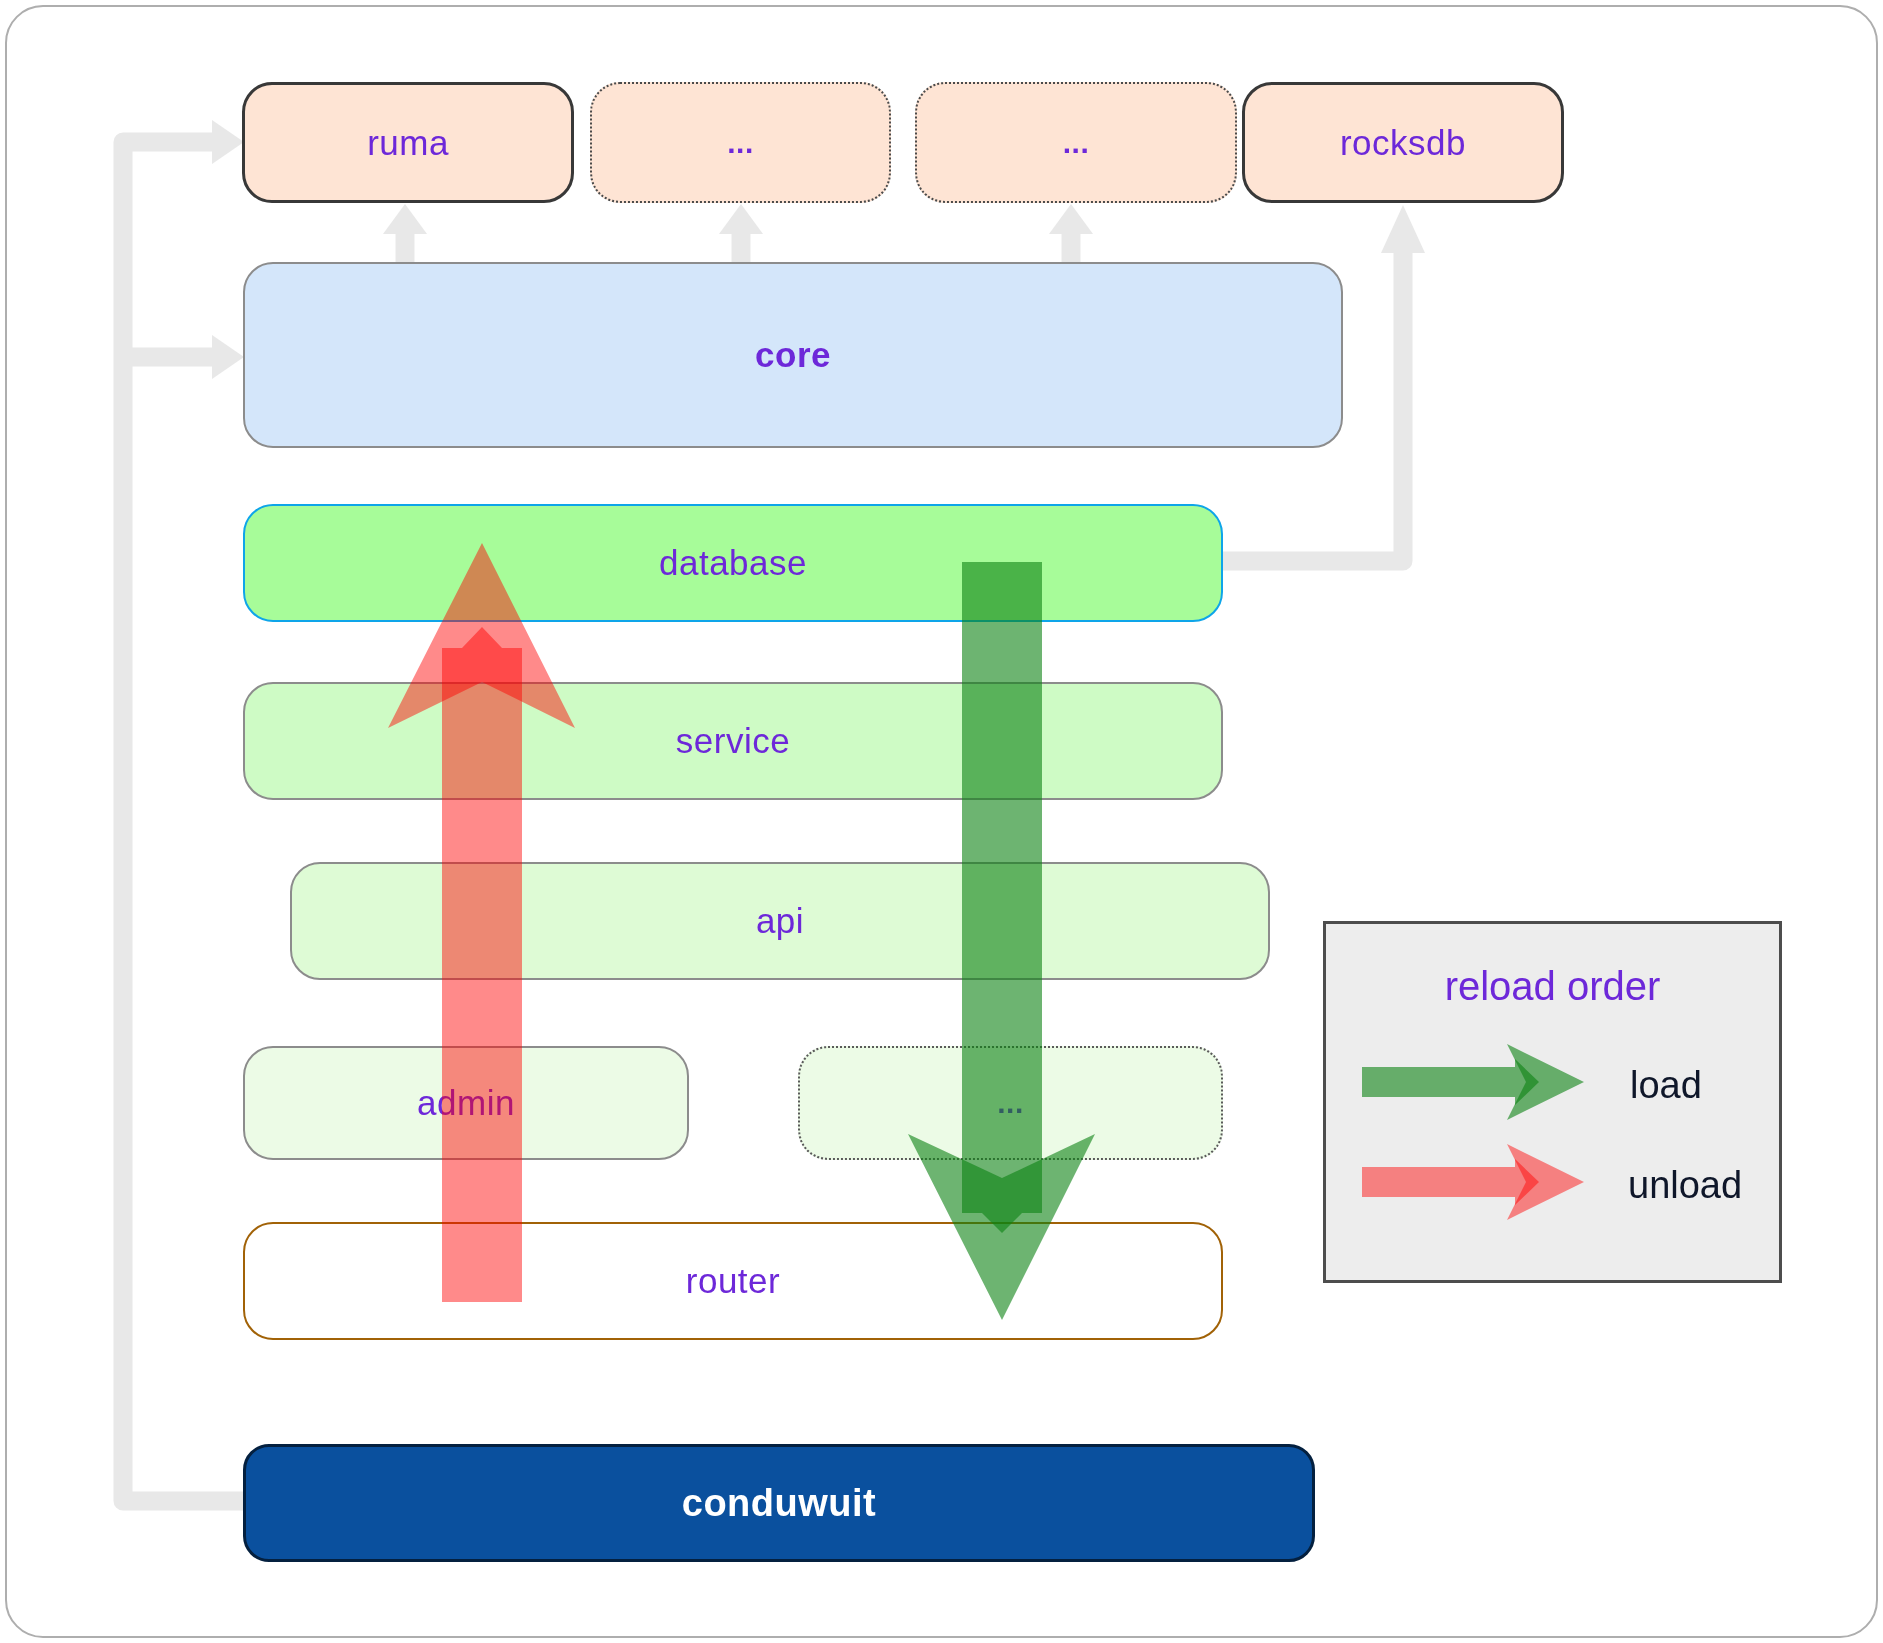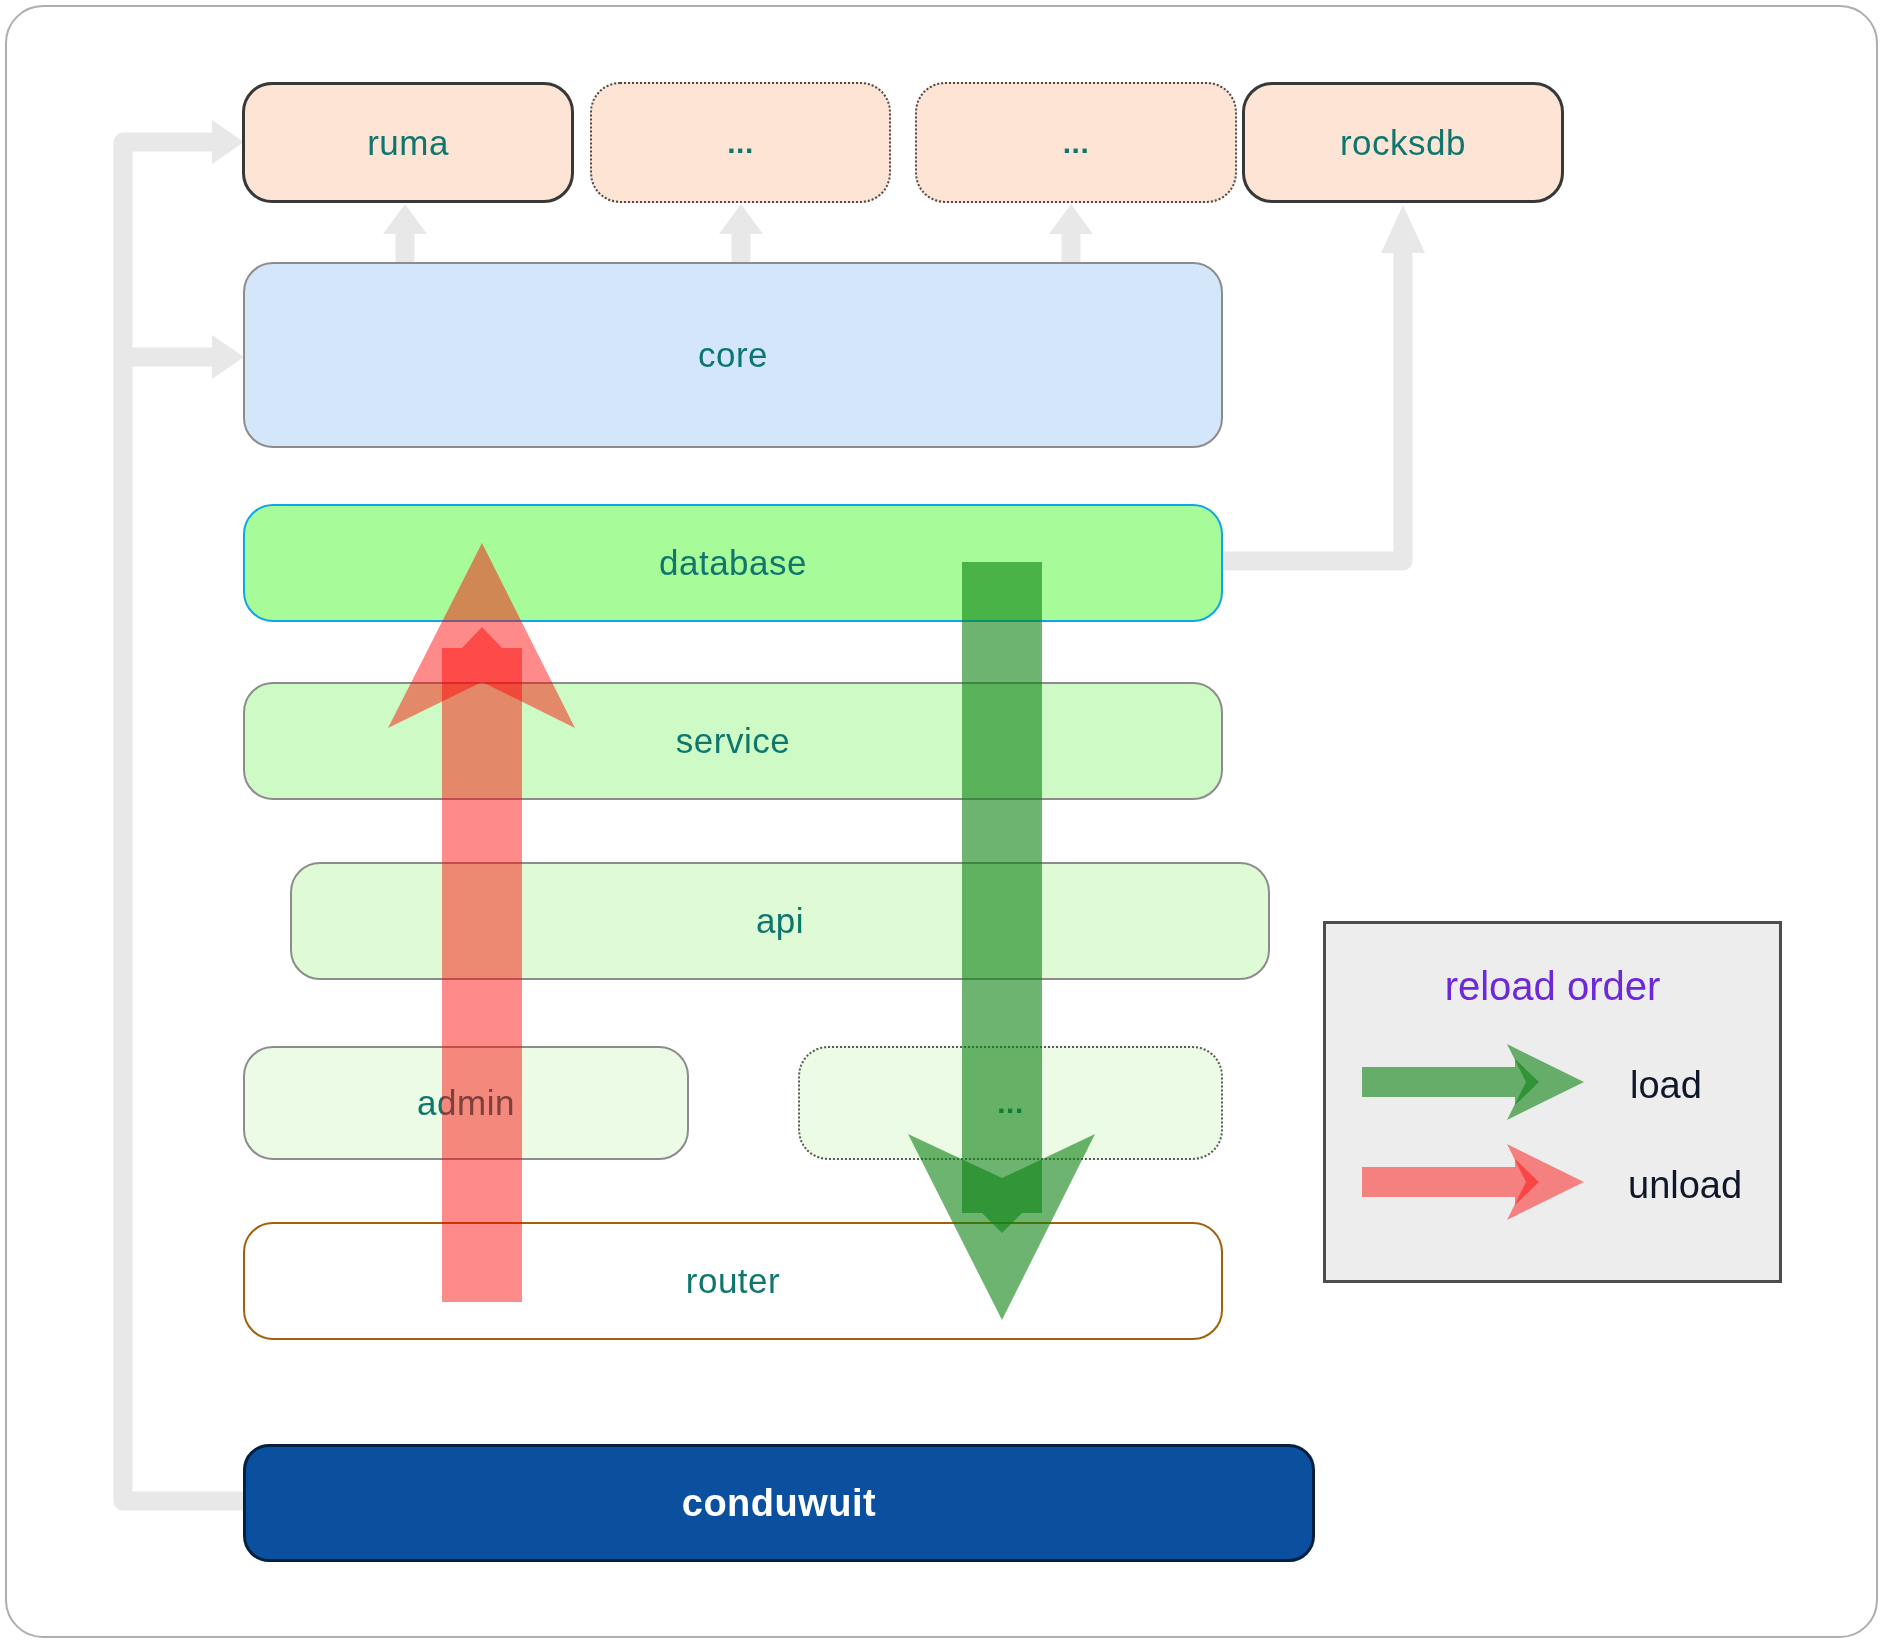--- a/index.html
+++ b/index.html
@@ -15,21 +15,21 @@
   #connector-layer{z-index:1;}
   #flow-layer{z-index:3;}
   .conn{stroke:var(--connector_gray);stroke-width:19;fill:none;stroke-linejoin:round;}
   .conn-head{fill:var(--connector_gray);}
   .load-fill{fill:var(--load_green);fill-opacity:.60;}
   .unload-fill{fill:var(--unload_red);fill-opacity:.46;}
 
   .box{
     position:absolute;display:flex;align-items:center;justify-content:center;
     box-sizing:border-box;border-radius:30px;z-index:2;
-    font-size:35px;color:#0f766e;letter-spacing:.5px;
+    font-size:35px;color:#6d28d9;letter-spacing:.5px;
   }
   .peach{background:var(--peach);border:3px solid #383838;}
   .dotted{background:var(--peach);border:2px dotted #4a4a4a;font-weight:700;font-size:30px;}
   .blue{background:var(--core_blue);border:2px solid #8c8c8c;}
   .db{background:var(--database_green);border:2px solid #0ea5e9;}
   .svc{background:var(--service_green);border:2px solid #8c8c8c;}
   .api{background:var(--api_green);border:2px solid #8c8c8c;margin-left:47px;}
   .adm{background:var(--admin_green);border:2px solid #8c8c8c;}
   .adm-dotted{background:var(--admin_green);border:2px dotted #5a5a5a;font-weight:700;font-size:30px;}
   .router{background:#ffffff;border:2px solid #a16207;}
@@ -82,21 +82,21 @@
   <div class="box dotted" style="left:590px;top:82px;width:301px;height:121px;">
     <span>...</span>
   </div>
   <div class="box dotted" style="left:915px;top:82px;width:322px;height:121px;">
     <span>...</span>
   </div>
   <div class="box peach" style="left:1242px;top:82px;width:322px;height:121px;">
     <span>rocksdb</span>
   </div>
 
-  <div class="box blue" style="left:243px;top:262px;width:980px;height:186px;">
+  <div class="box blue" style="left:243px;top:262px;width:1100px;height:186px;font-weight:bold;">
     <span>core</span>
   </div>
 
   <div class="box db" style="left:243px;top:504px;width:980px;height:118px;">
     <span>database</span>
   </div>
 
   <div class="box svc" style="left:243px;top:682px;width:980px;height:118px;">
     <span>service</span>
   </div>

